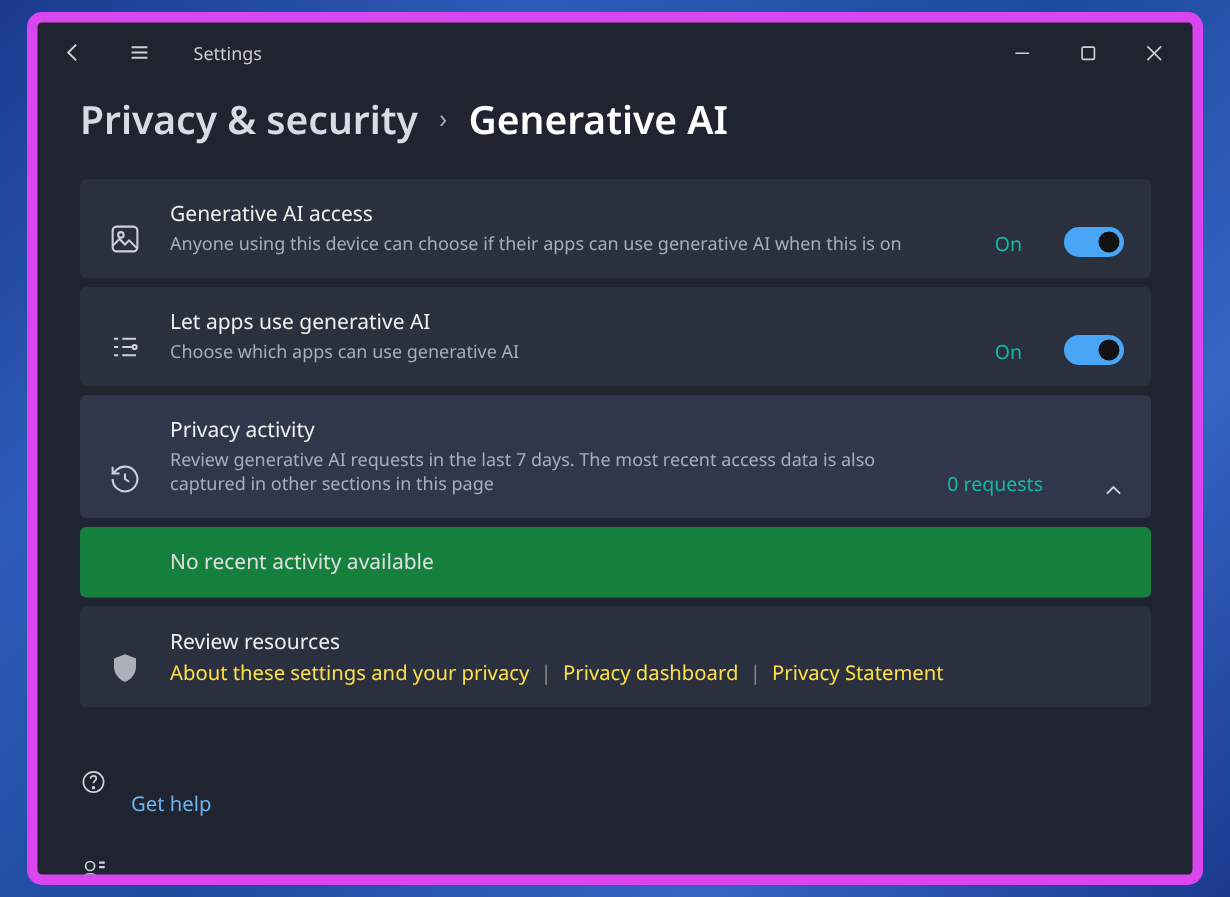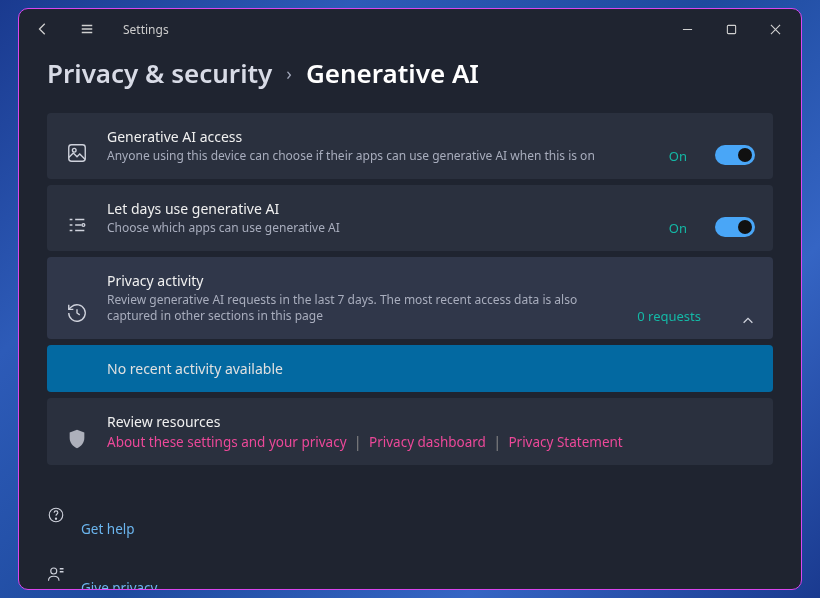--- a/index.html
+++ b/index.html
@@ -8,21 +8,21 @@
   height: 598px;
   font-family: "Segoe UI", system-ui, sans-serif;
   background: linear-gradient(135deg, #1a3a8f 0%, #2d5bb8 25%, #1e4a9e 50%, #3565c4 75%, #1a3a8f 100%);
   overflow: hidden;
   position: relative;
 }
 .window {
   position: absolute;
   top: 8px; left: 18px; right: 18px; bottom: 8px;
   background: #1f2430;
-  border: 1px solid #d946ef;
+  border: 7px solid #d946ef;
   border-radius: 10px;
   display: flex;
   flex-direction: column;
   overflow: hidden;
 }
 .titlebar {
   height: 40px;
   display: flex;
   align-items: center;
   padding: 0 4px;
@@ -105,33 +105,33 @@
   border-radius: 50%;
   top: 3px; right: 3px;
 }
 .chevron-up {
   width: 14px; height: 14px;
   margin-left: 12px;
   flex-shrink: 0;
 }
 .chevron-up svg { width: 14px; height: 14px; stroke: #cfd2dc; fill: none; stroke-width: 1.5; }
 .sub-row {
-  background: #0369a1;
+  background: #15803d;
   border-radius: 4px;
   padding: 14px 18px 14px 60px;
   font-size: 14px;
   color: #e0e0e0;
   margin-bottom: 6px;
 }
 .privacy-card .links {
   font-size: 13.5px;
   margin-top: 2px;
 }
 .privacy-card .links a {
-  color: #ec4899;
+  color: #fde047;
   text-decoration: none;
 }
 .privacy-card .links .sep {
   color: #888;
   margin: 0 4px;
 }
 .privacy-card .icon-slot svg { fill: #adb0bb; stroke: none; }
 .footer-links {
   margin-top: 26px;
 }
@@ -211,21 +211,21 @@
     </div>
 
     <div class="card">
       <div class="icon-slot">
         <svg viewBox="0 0 24 24">
             <path d="M4 6h3M4 12h3M4 18h3M10 6h10M10 12h7M10 18h10"></path>
             <circle cx="19" cy="12" r="1.5"></circle>
           </svg>
       </div>
       <div class="text">
-        <div class="title">Let days use generative AI</div>
+        <div class="title">Let apps use generative AI</div>
         <div class="desc">Choose which apps can use generative AI</div>
       </div>
       <span class="status">On</span>
       <div class="toggle"></div>
     </div>
 
     <div class="card light">
       <div class="icon-slot">
         <svg viewBox="0 0 24 24">
             <path d="M3 12a9 9 0 1 0 3-6.7L3 8"></path>

